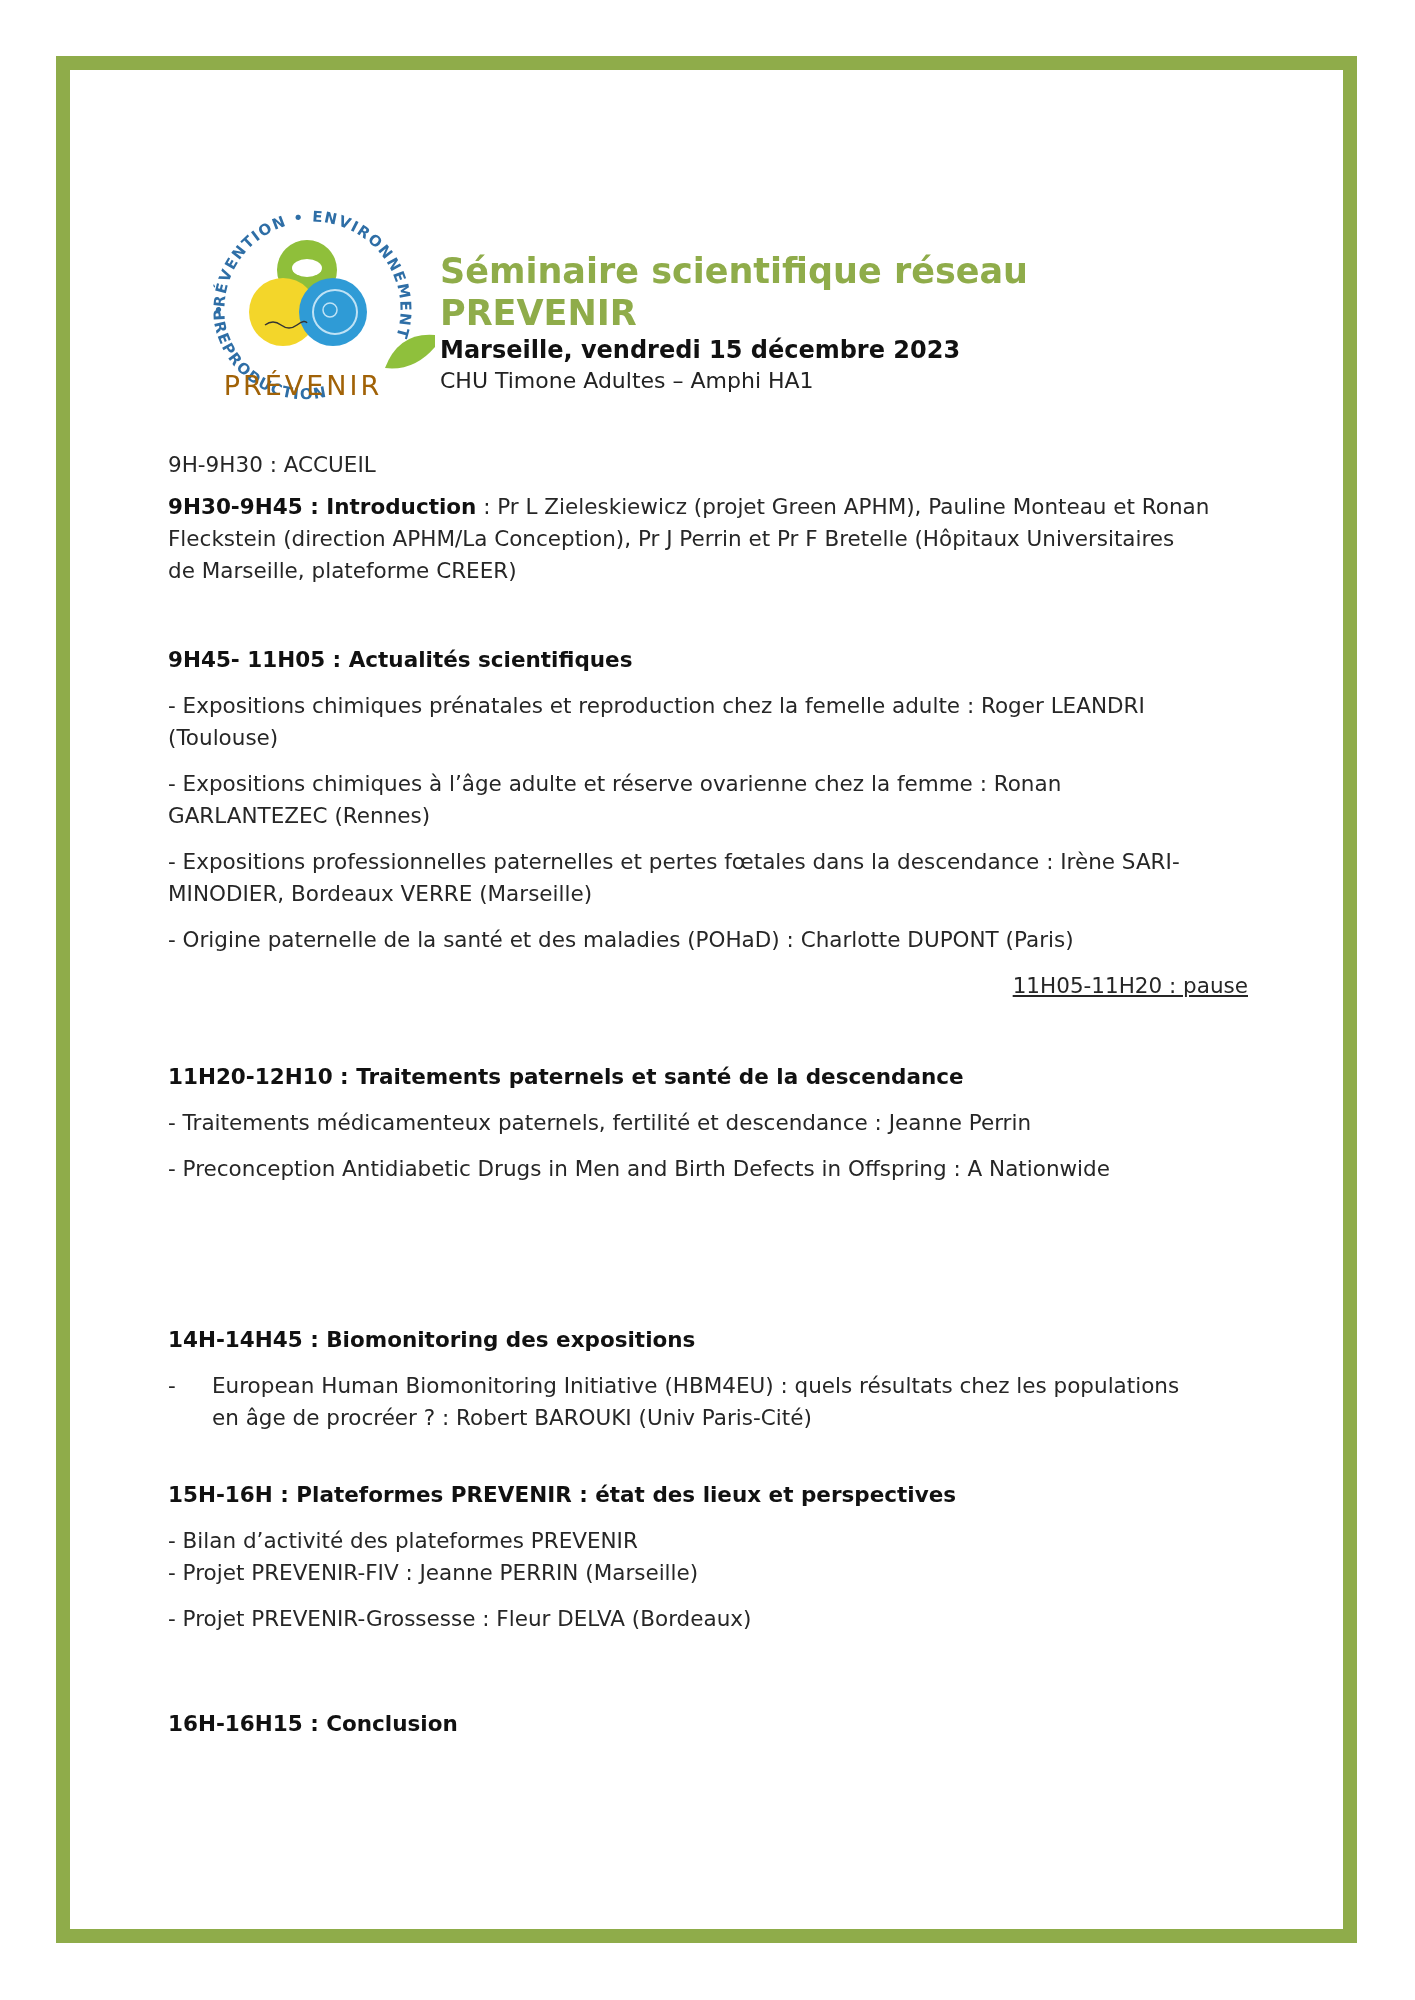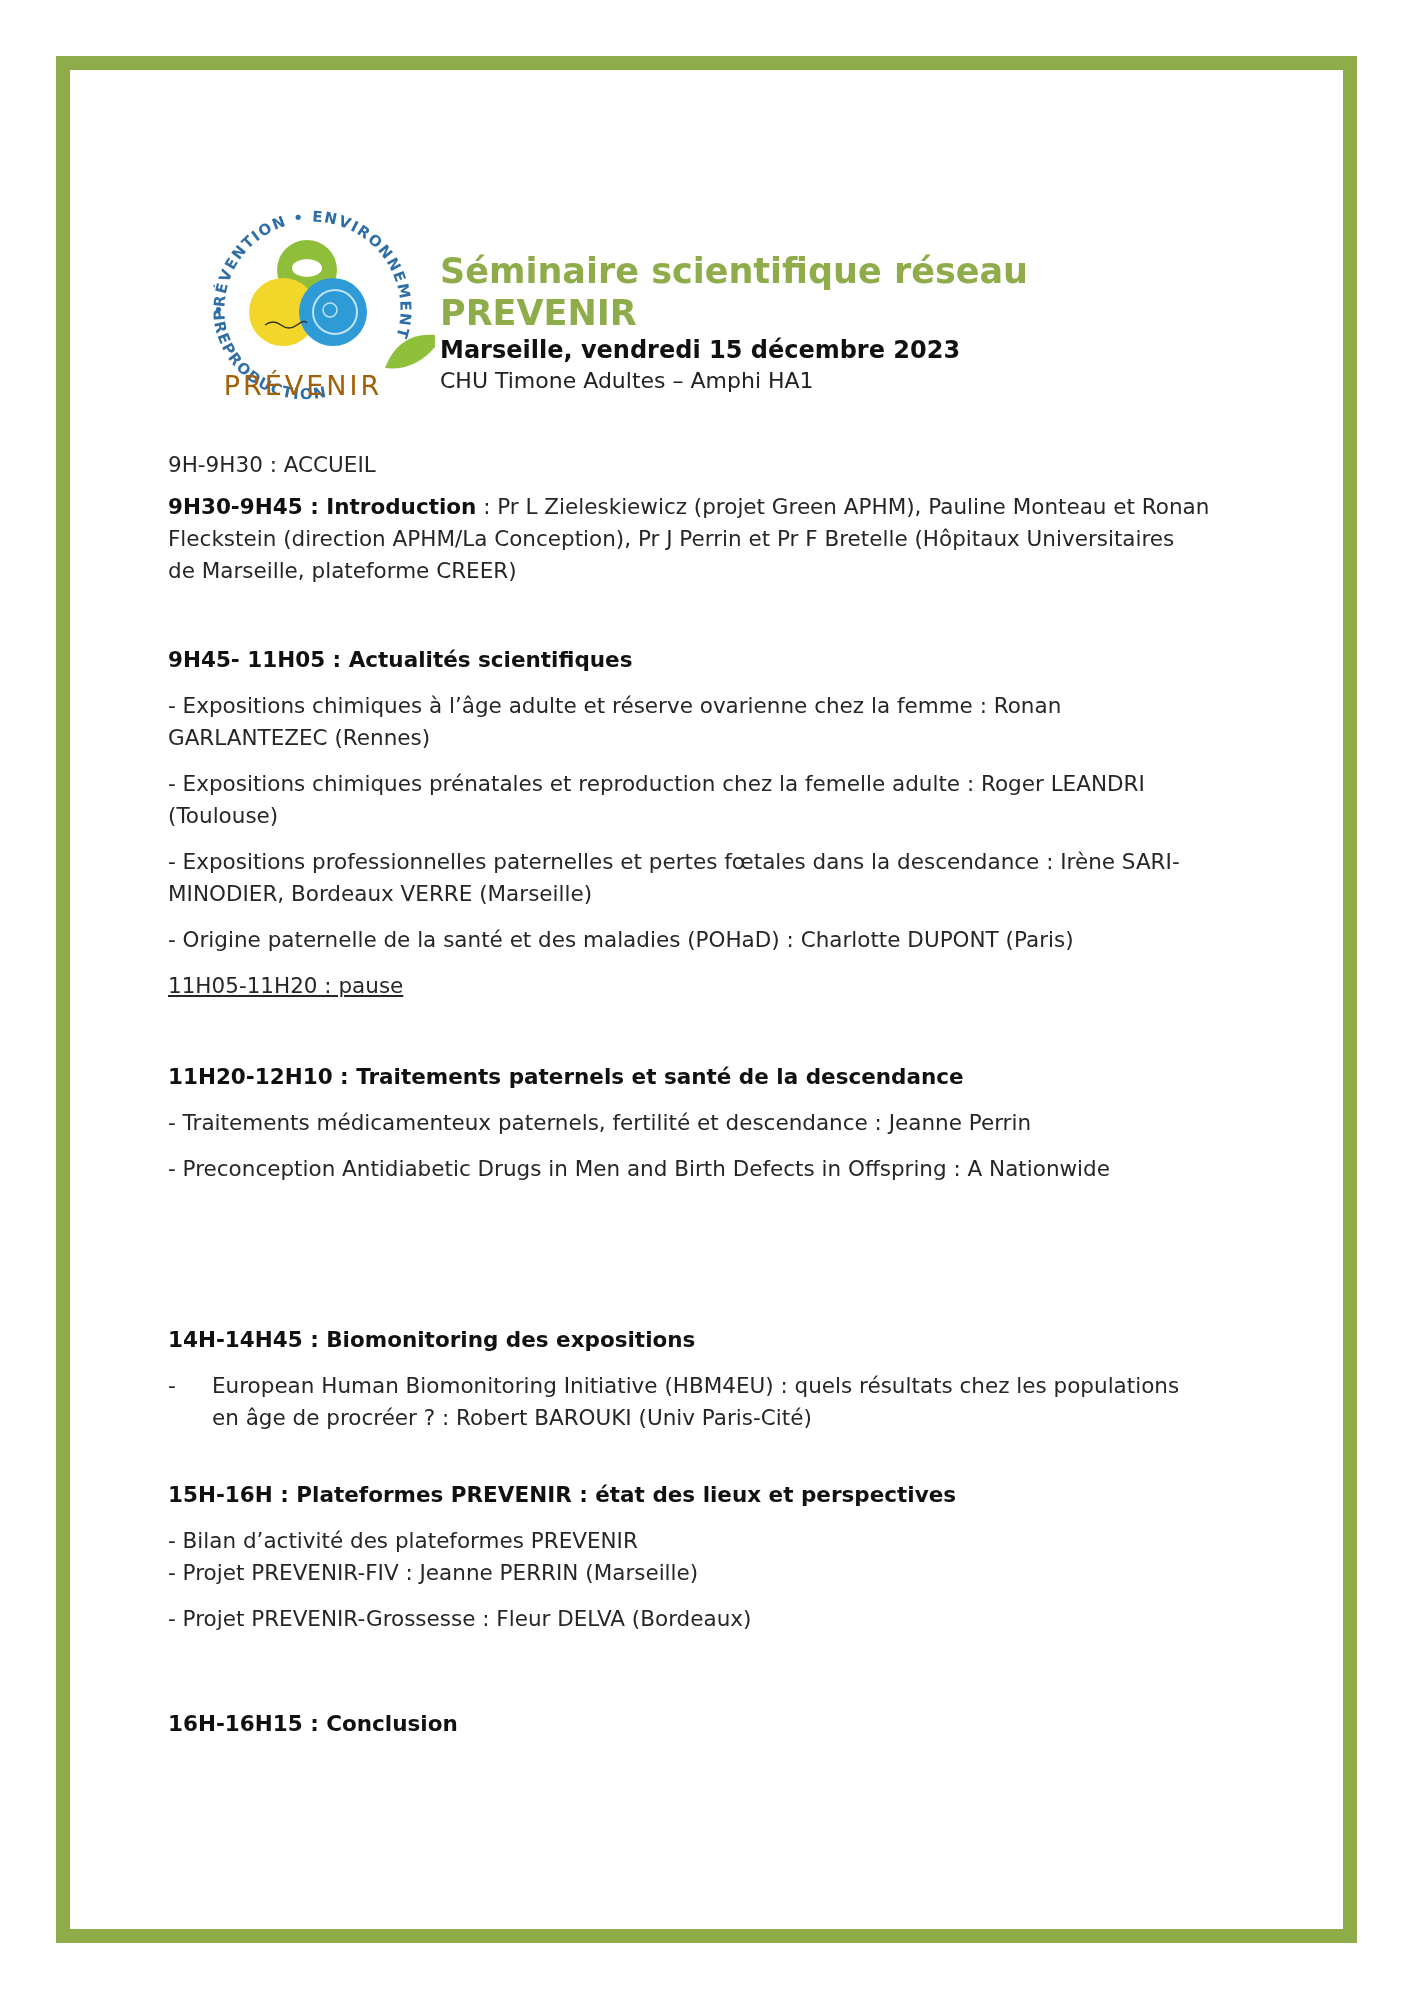--- a/index.html
+++ b/index.html
@@ -11,21 +11,21 @@
   .logo-word { position: absolute; left: 213px; top: 370px; width: 180px; text-align: center;
                font-size: 27px; letter-spacing: 3px; color: #a16207; }
   .header { position: absolute; left: 440px; top: 250px; width: 780px; text-align: left; }
   .title { font-size: 35px; font-weight: bold; color: #8fac4a; line-height: 42px; }
   .subtitle { font-size: 24px; font-weight: bold; color: #111; line-height: 32px; }
   .venue { font-size: 22px; color: #222; line-height: 30px; }
   .content { position: absolute; left: 168px; top: 446px; width: 1080px;
              font-size: 21.5px; line-height: 32px; }
   .content p { margin: 0; }
   .b { font-weight: bold; color: #111; }
-  .u { text-decoration: underline; }
+  .u { text-decoration: underline; text-align: right; }
   .blk { position: absolute; left: 0; width: 1080px; }
   .list-dash { display: flex; }
   .list-dash .dash { width: 44px; flex: none; }
 </style>
 </head>
 <body>
 
 <div class="frame"></div>
 
 <svg class="logo" viewBox="0 0 240 210">
@@ -63,26 +63,26 @@
 
   <div class="blk" style="top:45px">
     <p><span class="b">9H30-9H45 : Introduction</span><span> : Pr L Zieleskiewicz  (projet Green APHM), Pauline Monteau et Ronan</span></p>
     <p>Fleckstein (direction APHM/La Conception), Pr J Perrin et Pr F Bretelle (Hôpitaux Universitaires</p>
     <p>de Marseille, plateforme CREER)</p>
   </div>
 
   <div class="blk" style="top:198px">
     <p class="b">9H45- 11H05 : Actualités scientifiques</p>
     <div style="margin-top:14px">
+      <p>- Expositions chimiques prénatales et reproduction chez la femelle adulte : Roger LEANDRI</p>
+      <p>(Toulouse)</p>
+    </div>
+    <div style="margin-top:14px">
       <p>- Expositions chimiques à l’âge adulte et réserve ovarienne chez la femme : Ronan</p>
       <p>GARLANTEZEC (Rennes)</p>
-    </div>
-    <div style="margin-top:14px">
-      <p>- Expositions chimiques prénatales et reproduction chez la femelle adulte : Roger LEANDRI</p>
-      <p>(Toulouse)</p>
     </div>
     <div style="margin-top:14px">
       <p>- Expositions professionnelles paternelles et pertes fœtales dans la descendance : Irène SARI-</p>
       <p>MINODIER, Bordeaux VERRE (Marseille)</p>
     </div>
     <div style="margin-top:14px">
       <p>- Origine paternelle de la santé et des maladies (POHaD) : Charlotte DUPONT (Paris)</p>
     </div>
     <p class="u" style="margin-top:14px">11H05-11H20 : pause</p>
   </div>

